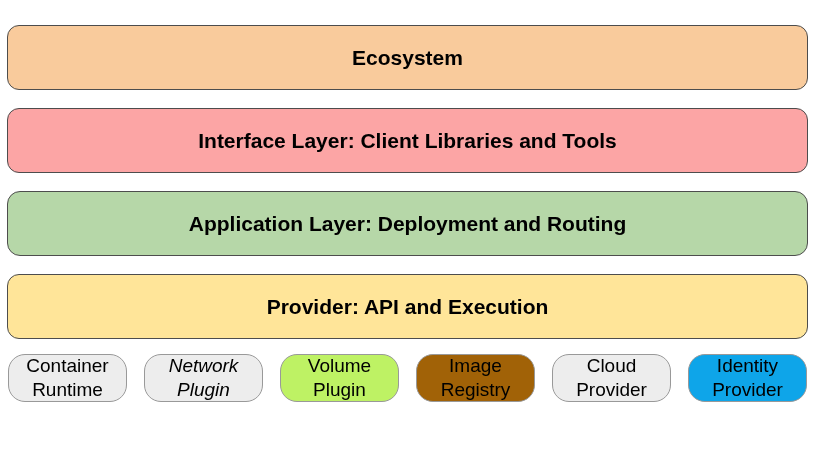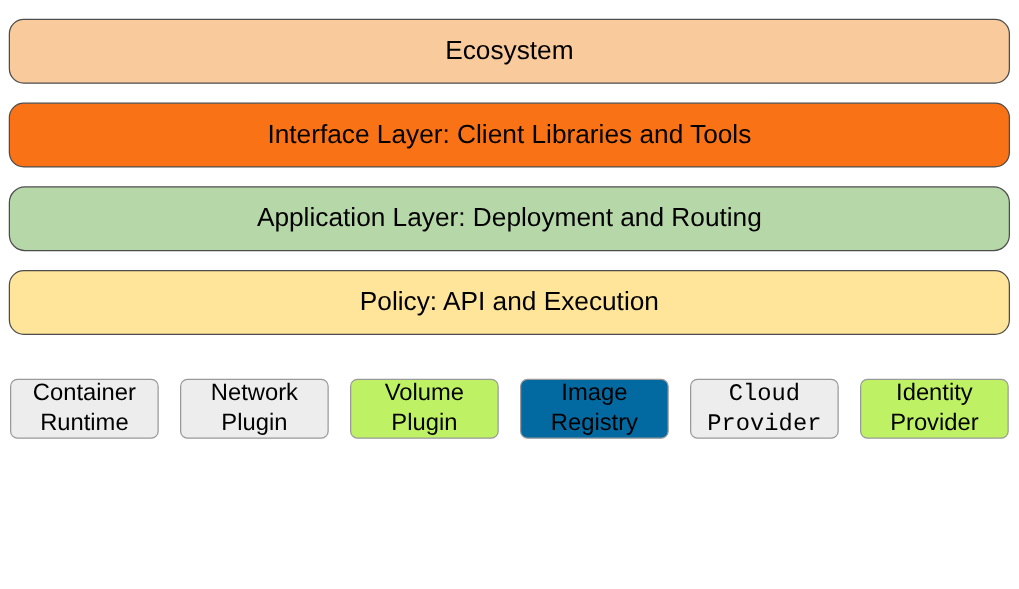--- a/index.html
+++ b/index.html
@@ -12,100 +12,100 @@
   .canvas {
     position: relative;
     width: 815px;
     height: 471px;
     background: #FFFFFF;
     box-sizing: border-box;
     padding-top: 7px;
     overflow: hidden;
   }
   .layer {
-    height: 52px;
-    margin: 8px 7px 15px 7px;
+    height: 65px;
+    margin: 18px 7px 15px 7px;
     border: 1.5px solid #4D4D4D;
     border-radius: 12px;
     display: flex;
     align-items: center;
     justify-content: center;
     box-sizing: border-box;
+    font-weight: bold;
   }
   .layer-label {
     font-size: 21px;
     line-height: 1.2;
     white-space: nowrap;
   }
   .components-row {
     display: flex;
     justify-content: space-between;
     margin: 5px 8px 0 8px;
   }
   .component {
     width: 119px;
     height: 48px;
     border: 1.5px solid #999999;
-    border-radius: 6px;
+    border-radius: 17px;
     background: #EDEDED;
     display: flex;
     align-items: center;
     justify-content: center;
     text-align: center;
     box-sizing: border-box;
-    margin-top: 20px;
   }
   .component-label {
     font-size: 19px;
     line-height: 24px;
   }
 </style>
 </head>
 <body>
 
 <div class="canvas">
 
   <div class="layer" style="background-color: rgb(249, 203, 156); border-color: rgb(77, 77, 77);">
     <span class="layer-label">Ecosystem</span>
   </div>
 
-  <div class="layer" style="background-color: #f97316; border-color: rgb(77, 77, 77); text-align: center;">
+  <div class="layer" style="background-color: #fca5a5; border-color: rgb(77, 77, 77); text-align: center;">
     <span class="layer-label">Interface Layer: Client Libraries and Tools</span>
   </div>
 
 
   <div class="layer" style="background-color: rgb(182, 215, 168); border-color: rgb(77, 77, 77); border-radius: 13px;">
     <span class="layer-label">Application Layer: Deployment and Routing</span>
   </div>
 
   <div class="layer" style="background-color: rgb(255, 229, 153); border-color: rgb(77, 77, 77);">
-    <span class="layer-label">Policy: API and Execution</span>
+    <span class="layer-label">Provider: API and Execution</span>
   </div>
 
   <div class="components-row">
 
     <div class="component" style="background-color: rgb(237, 237, 237); border-color: rgb(153, 153, 153);">
       <span class="component-label">Container Runtime</span>
     </div>
 
-    <div class="component" style="background-color: rgb(237, 237, 237); border-color: rgb(153, 153, 153);">
+    <div class="component" style="background-color: rgb(237, 237, 237); border-color: rgb(153, 153, 153); font-style: italic;">
       <span class="component-label">Network Plugin</span>
     </div>
 
     <div class="component" style="background-color: #bef264; border-color: rgb(153, 153, 153);">
       <span class="component-label">Volume Plugin</span>
     </div>
 
-    <div class="component" style="background-color: #0369a1; border-color: rgb(153, 153, 153);">
+    <div class="component" style="background-color: #a16207; border-color: rgb(153, 153, 153);">
       <span class="component-label">Image Registry</span>
     </div>
 
-    <div class="component" style="background-color: rgb(237, 237, 237); border-color: rgb(153, 153, 153); font-family: Liberation Mono, monospace;">
+    <div class="component" style="background-color: rgb(237, 237, 237); border-color: rgb(153, 153, 153);">
       <span class="component-label">Cloud Provider</span>
     </div>
 
-    <div class="component" style="background-color: #bef264; border-color: rgb(153, 153, 153);">
+    <div class="component" style="background-color: #0ea5e9; border-color: rgb(153, 153, 153);">
       <span class="component-label">Identity Provider</span>
     </div>
 
   </div>
 
 </div>
 
 </body></html>

